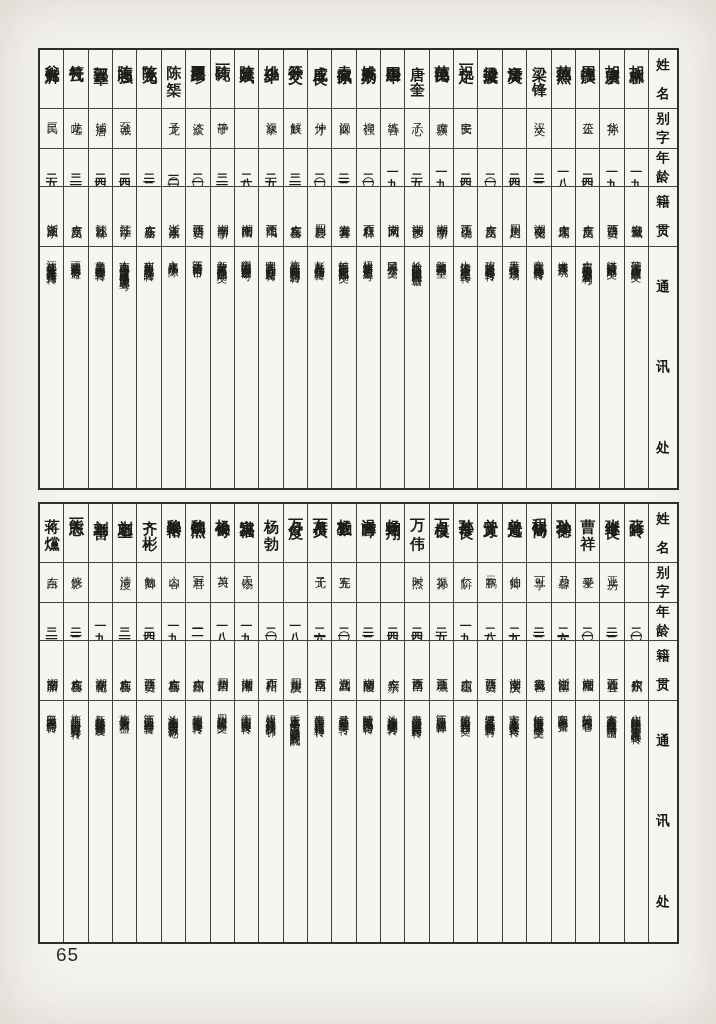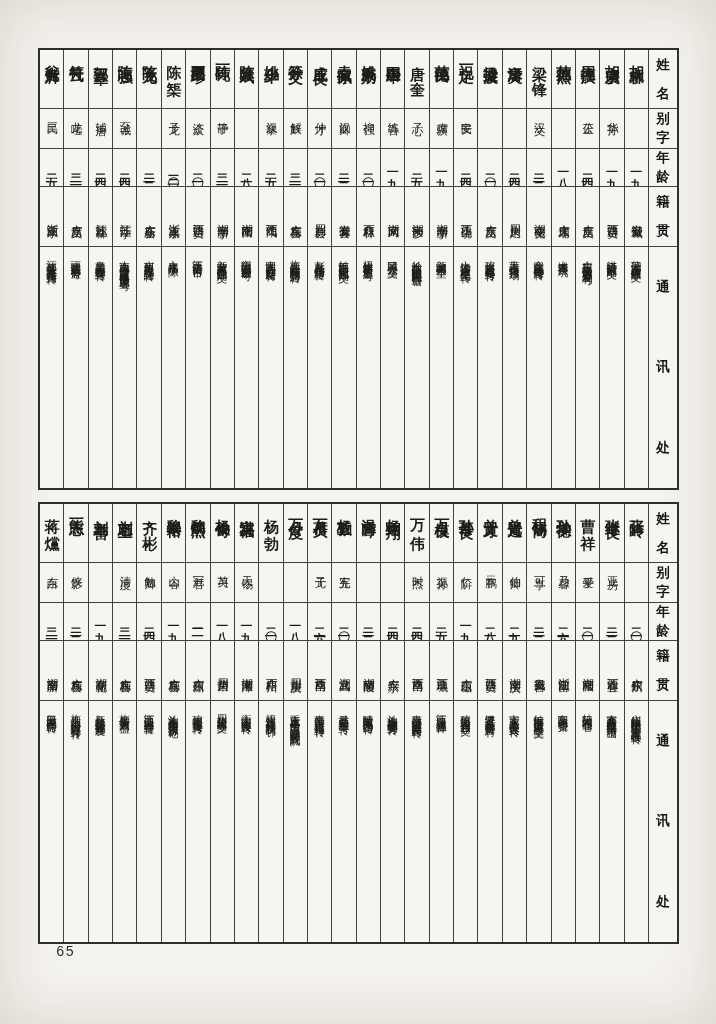--- a/index.html
+++ b/index.html
@@ -69,22 +69,22 @@
     overflow:hidden;
   }
   .hcell:last-child{border-bottom:none;}
   .h0{height:59px;}
   .h1{height:40px;}
   .h2{height:38px;}
   .h3{height:60px;}
   .h4{flex:1;}
   .page-number{
     position:absolute;left:56px;top:944px;
-    font-family:Liberation Mono, monospace;
-    font-size:14px;color:#2b2a27;
+    font-family:Liberation Sans, sans-serif;
+    font-size:19px;color:#2b2a27;
     letter-spacing:1px;
   }
 </style>
 </head>
 <body>
 
 <div class="page">
   <div class="table" id="table-top">
       <div class="col header">
         <div class="hcell h0">

